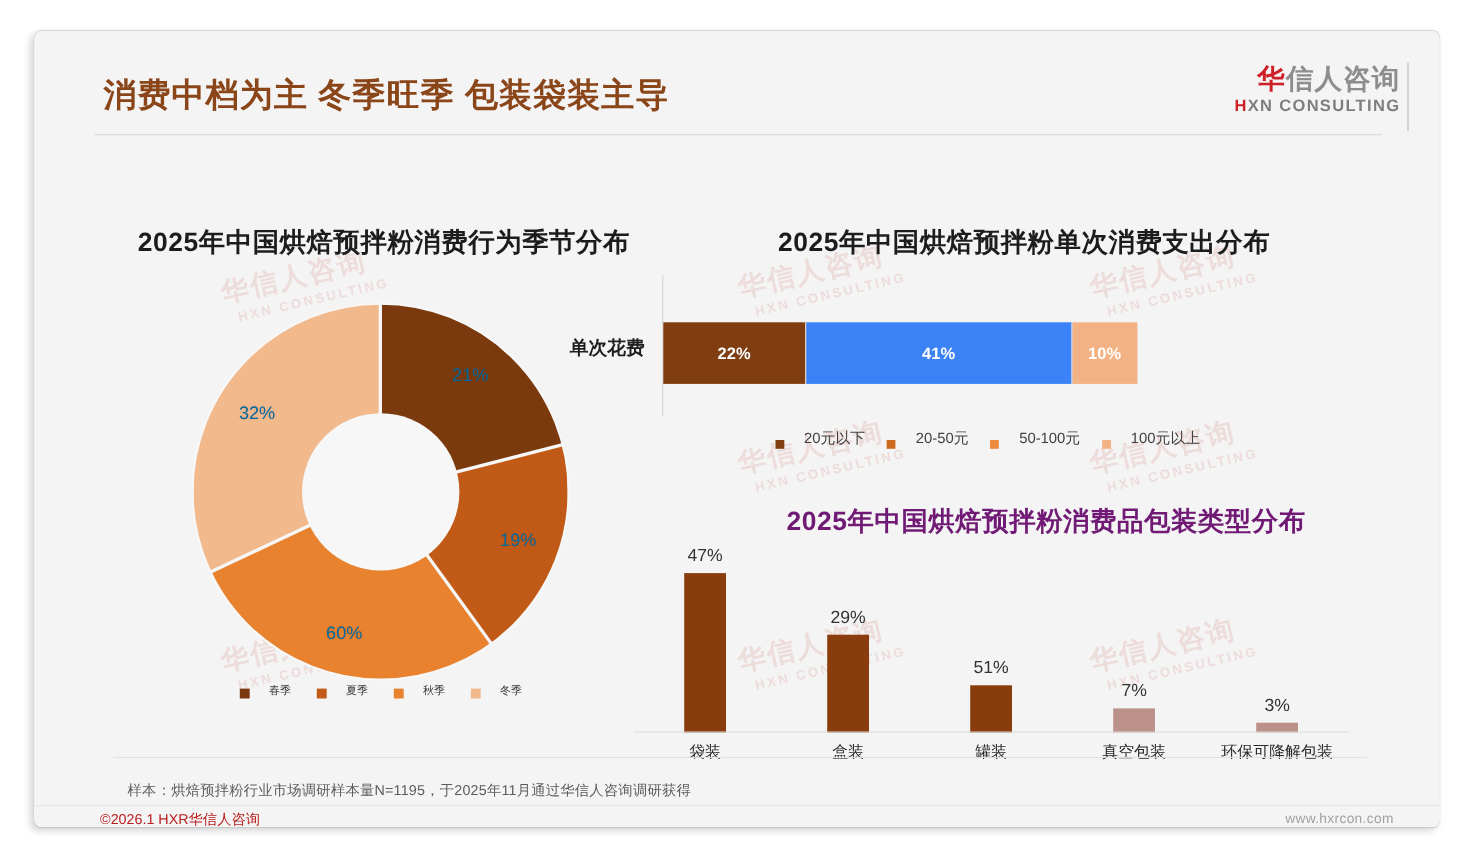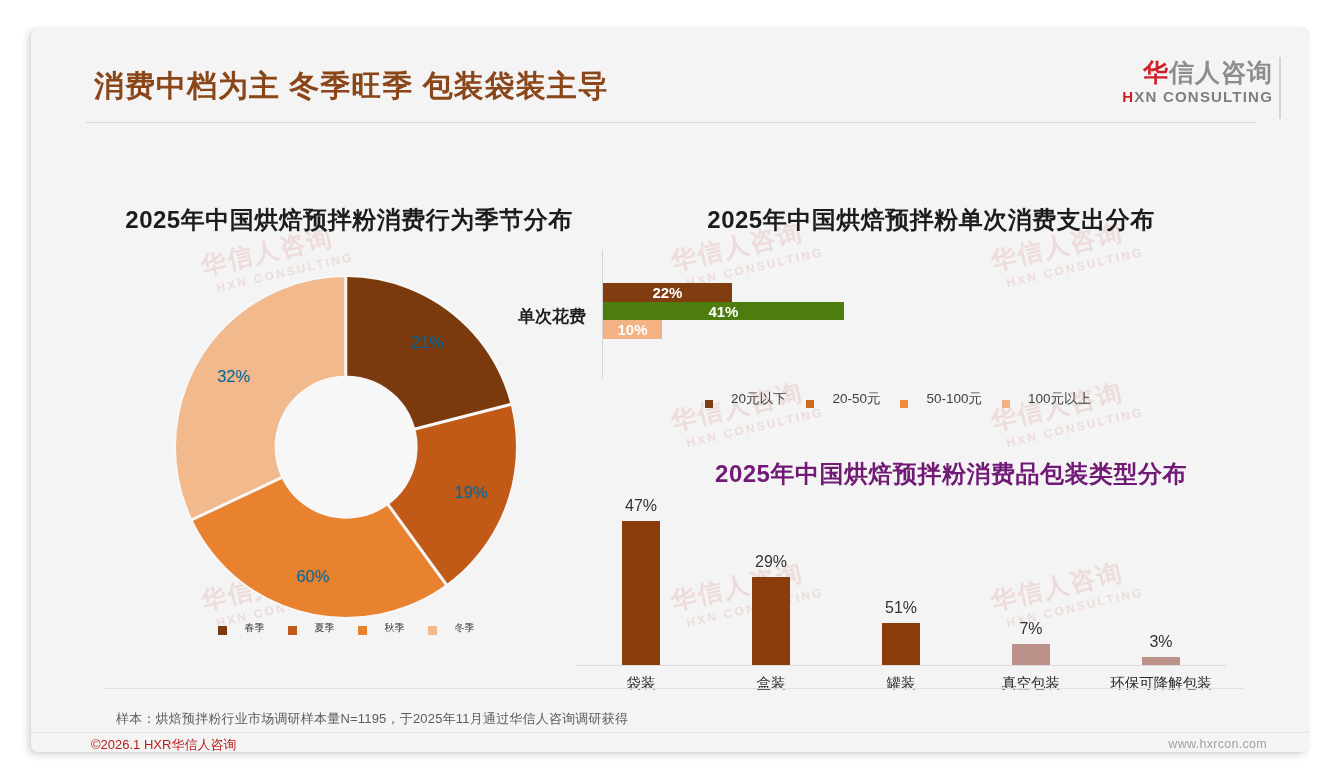--- a/index.html
+++ b/index.html
@@ -181,25 +181,24 @@
     top: 277px;
     width: 110px;
     text-align: right;
     font-size: 17px;
     font-weight: bold;
     color: #1f1f1f;
   }
   #sb-bar {
     position: absolute;
     left: 572px;
-    top: 255px;
+    top: 265px;
     width: 590px;
     height: 56px;
     display: flex;
-    flex-direction: column;
   }
   .sb-seg {
     height: 100%;
     display: flex;
     align-items: center;
     justify-content: center;
     color: #ffffff;
     font-size: 15px;
     font-weight: bold;
     border-right: 1.5px solid #f4f4f4;
@@ -407,21 +406,21 @@
       </div>
     </div>
 
   <div id="chart2-title">2025年中国烘焙预拌粉单次消费支出分布</div>
   <div id="sb-axis"></div>
   <div id="sb-cat">单次花费</div>
   <div id="sb-bar">
       <div class="sb-seg" style="background: rgb(127, 61, 16); width: 22%;">
         <span>22%</span>
       </div>
-      <div class="sb-seg" style="background: #4d7c0f; width: 41%;">
+      <div class="sb-seg" style="background: #3b82f6; width: 41%;">
         <span>41%</span>
       </div>
       <div class="sb-seg" style="background: rgb(242, 178, 131); width: 10%; justify-content: center;">
         <span>10%</span>
       </div>
     </div>
   <div id="sb-legend">
       <div class="lg-item">
         <span class="lg-swatch" style="background: rgb(127, 61, 16);"></span>
         <span class="lg-text">20元以下</span>

